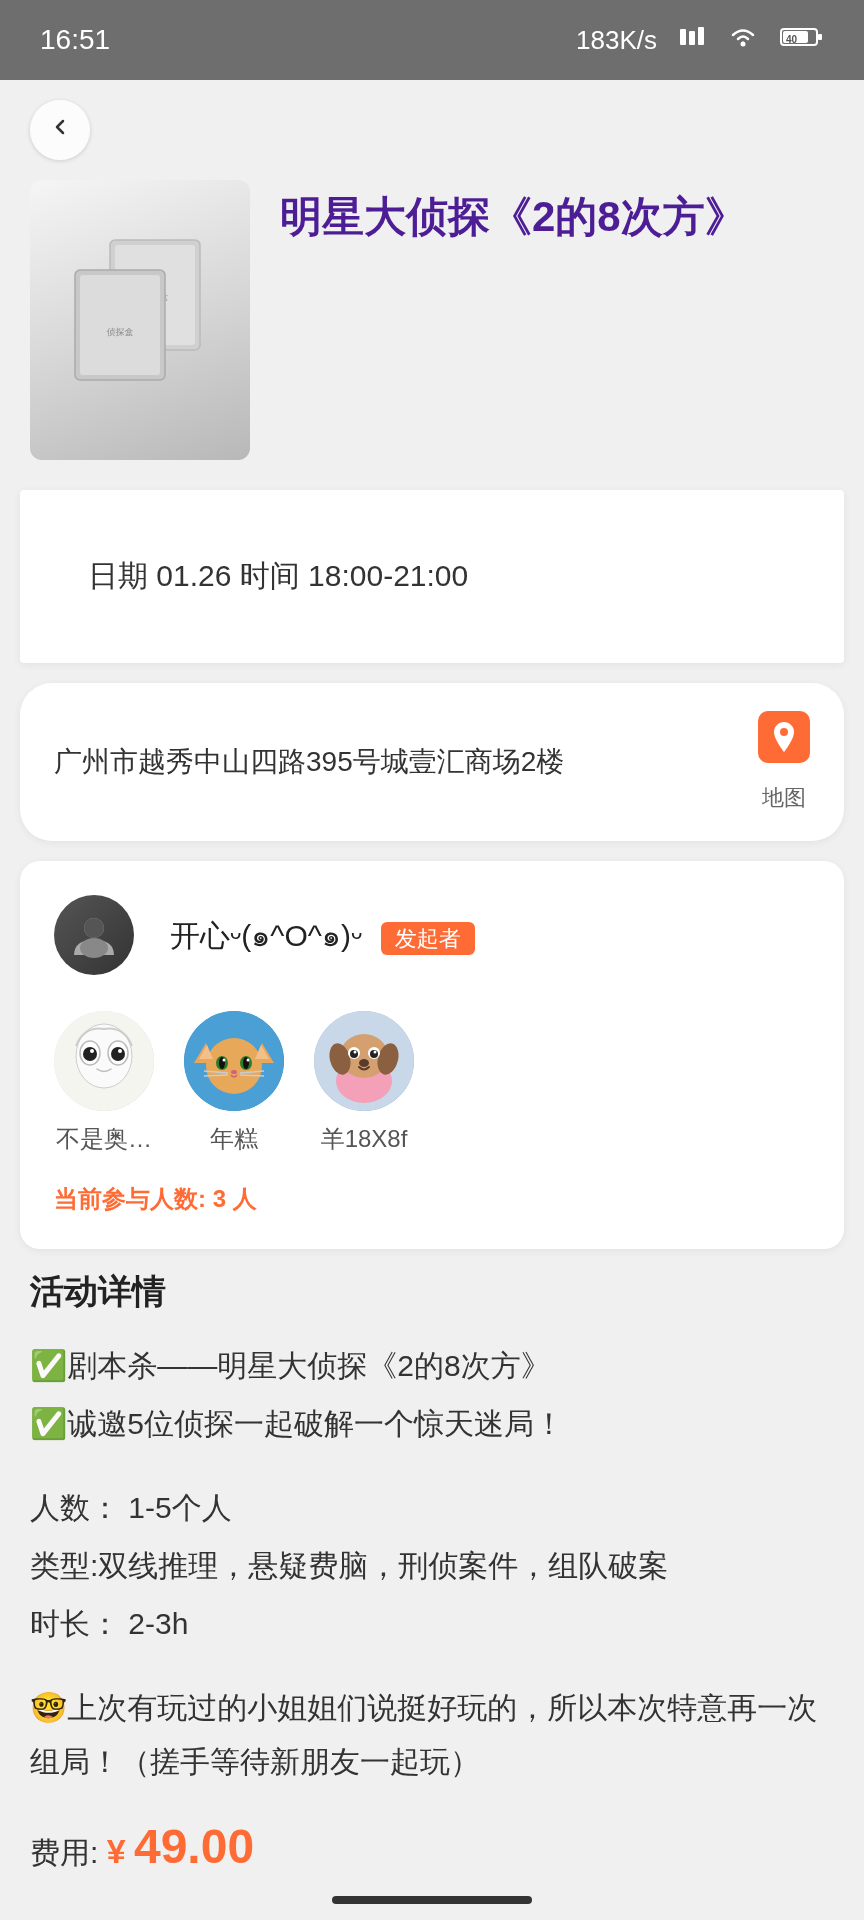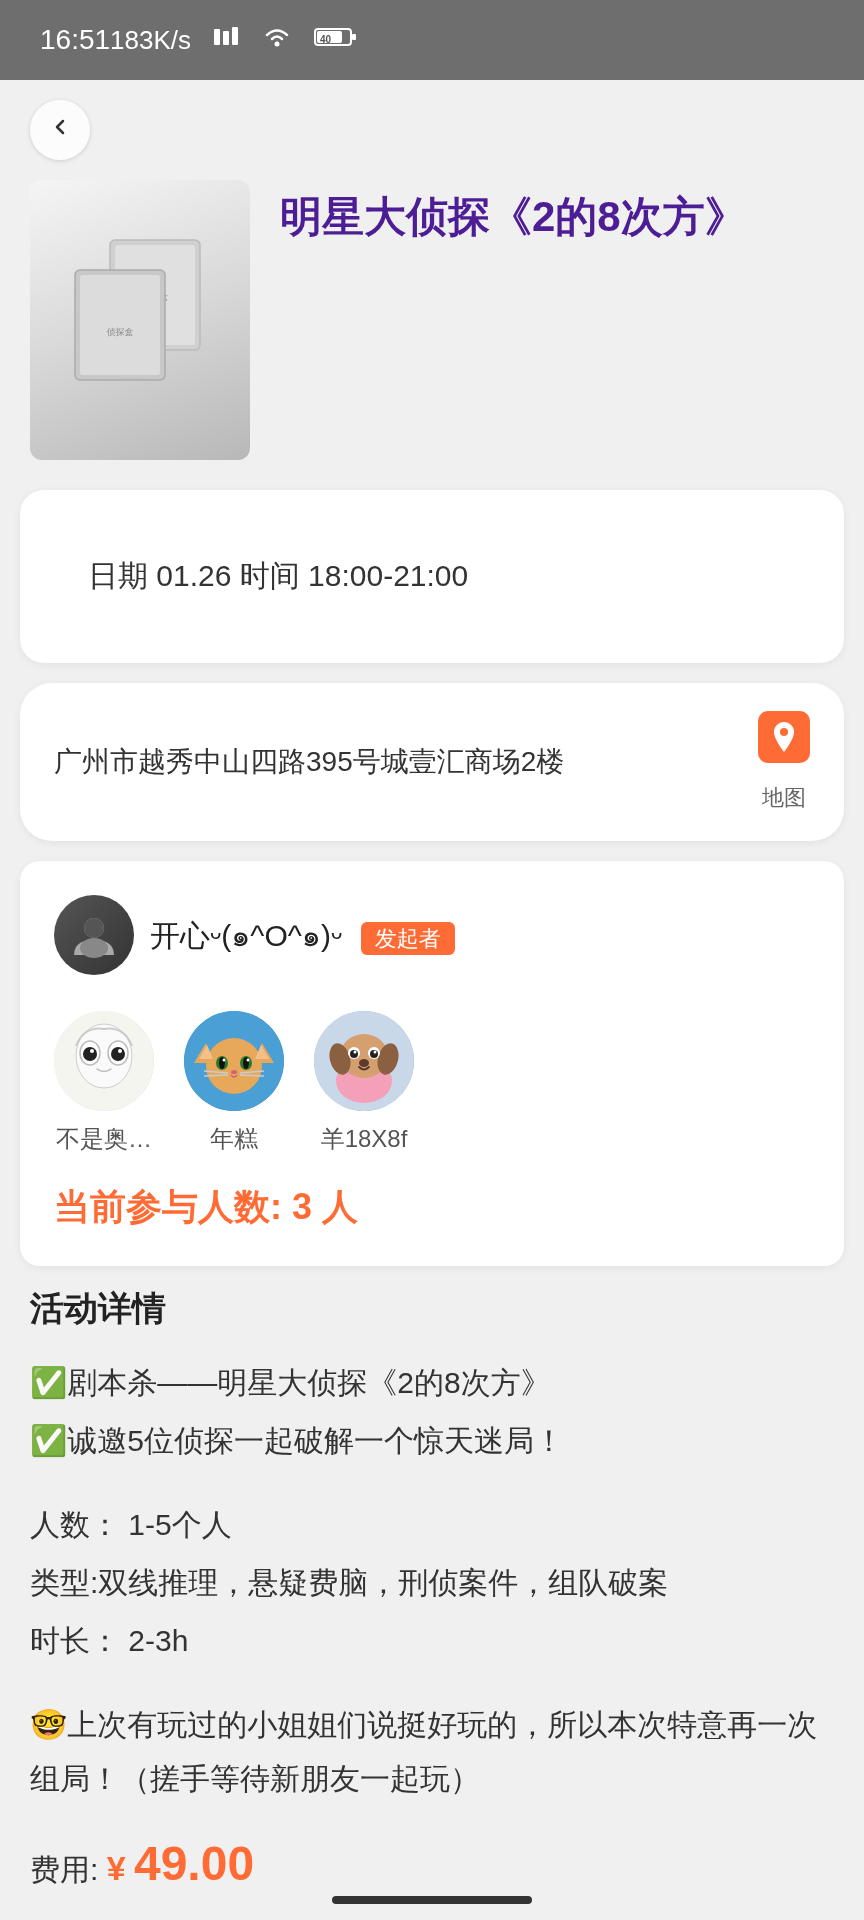--- a/index.html
+++ b/index.html
@@ -12,20 +12,21 @@
       position: relative;
       overflow-x: hidden;
     }
 
     
     .status-bar {
       height: 80px;
       background: #6e6e6e;
       display: flex;
       align-items: center;
+      justify-content: space-between;
       padding: 16px 40px;
       color: #fff;
       font-size: 28px;
       font-weight: 500;
     }
     .status-right {
       display: flex;
       align-items: center;
       gap: 21px;
       font-size: 26px;
@@ -92,21 +93,21 @@
       font-size: 42px;
       font-weight: 700;
       color: #4c1d95;
       line-height: 1.3;
       margin-bottom: 20px;
     }
 
     
     .card {
       background: #fff;
-      border-radius: 24px;
+      border-radius: 4px;
       margin: 0 20px 20px 20px;
       padding: 30px 34px;
       box-shadow: 0 2px 8px rgba(0,0,0,0.06);
     }
 
     
     .datetime-row {
       font-size: 30px;
       color: #333;
       font-weight: 500;
@@ -158,21 +159,21 @@
     .participants-card {
       background: #fff;
       border-radius: 20px;
       margin: 0 20px 20px 20px;
       padding: 34px 34px 34px 34px;
       box-shadow: 0 2px 8px rgba(0,0,0,0.06);
     }
     .organizer-row {
       display: flex;
       align-items: center;
-      gap: 16px;
+      gap: 36px;
       margin-bottom: 36px;
     }
     .avatar {
       width: 80px;
       height: 80px;
       border-radius: 50%;
       background: #888;
       overflow: hidden;
       flex-shrink: 0;
     }
@@ -239,21 +240,21 @@
       width: 100%;
       height: 100%;
     }
     .member-name {
       font-size: 24px;
       color: #555;
       text-align: center;
     }
 
     .participant-count {
-      font-size: 36px;
+      font-size: 24px;
       color: #333;
     }
     .participant-count span {
       color: #FF6B35;
       font-weight: 600;
     }
 
     
     .details-section {
       padding: 0 30px;

